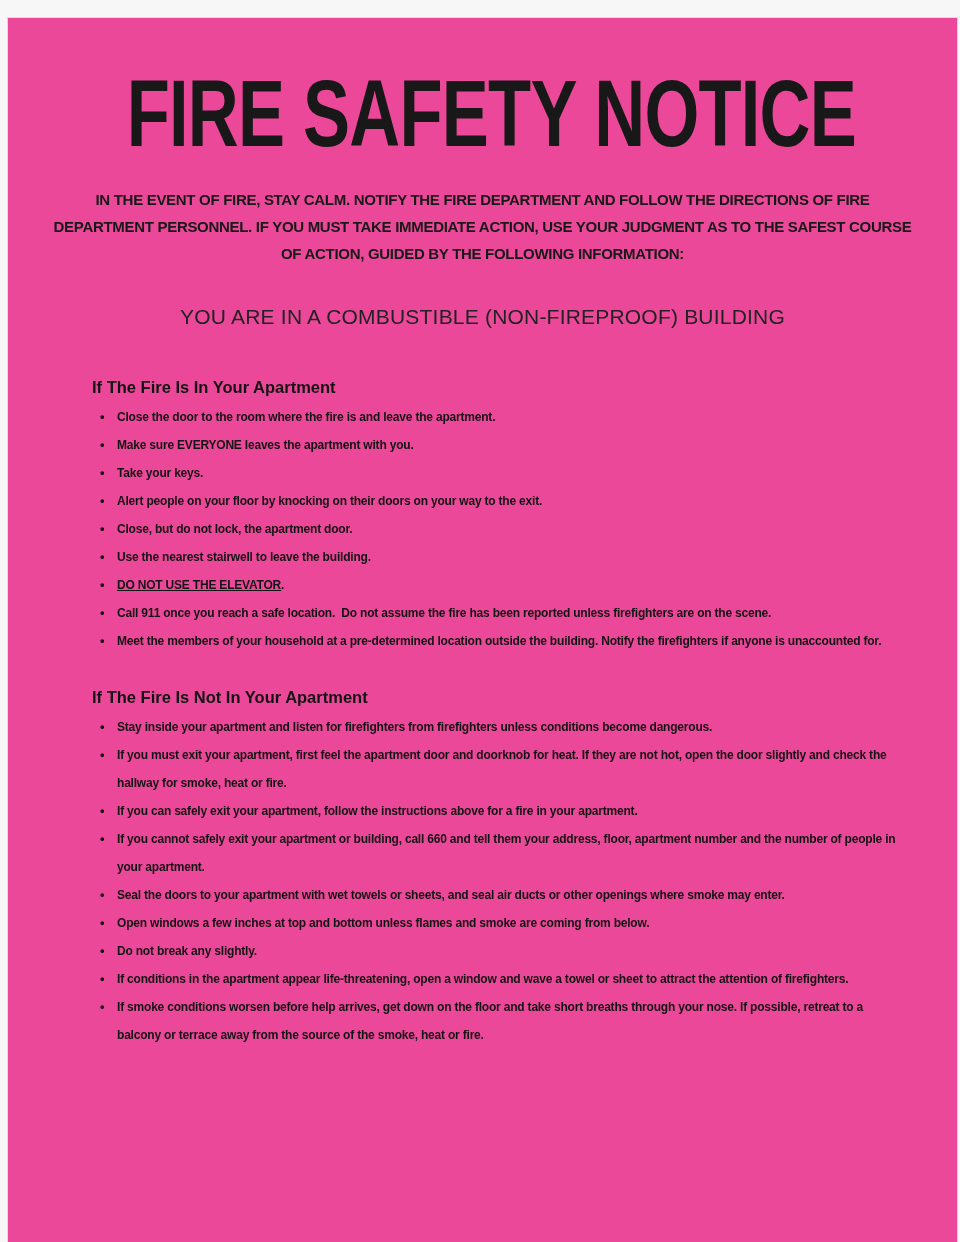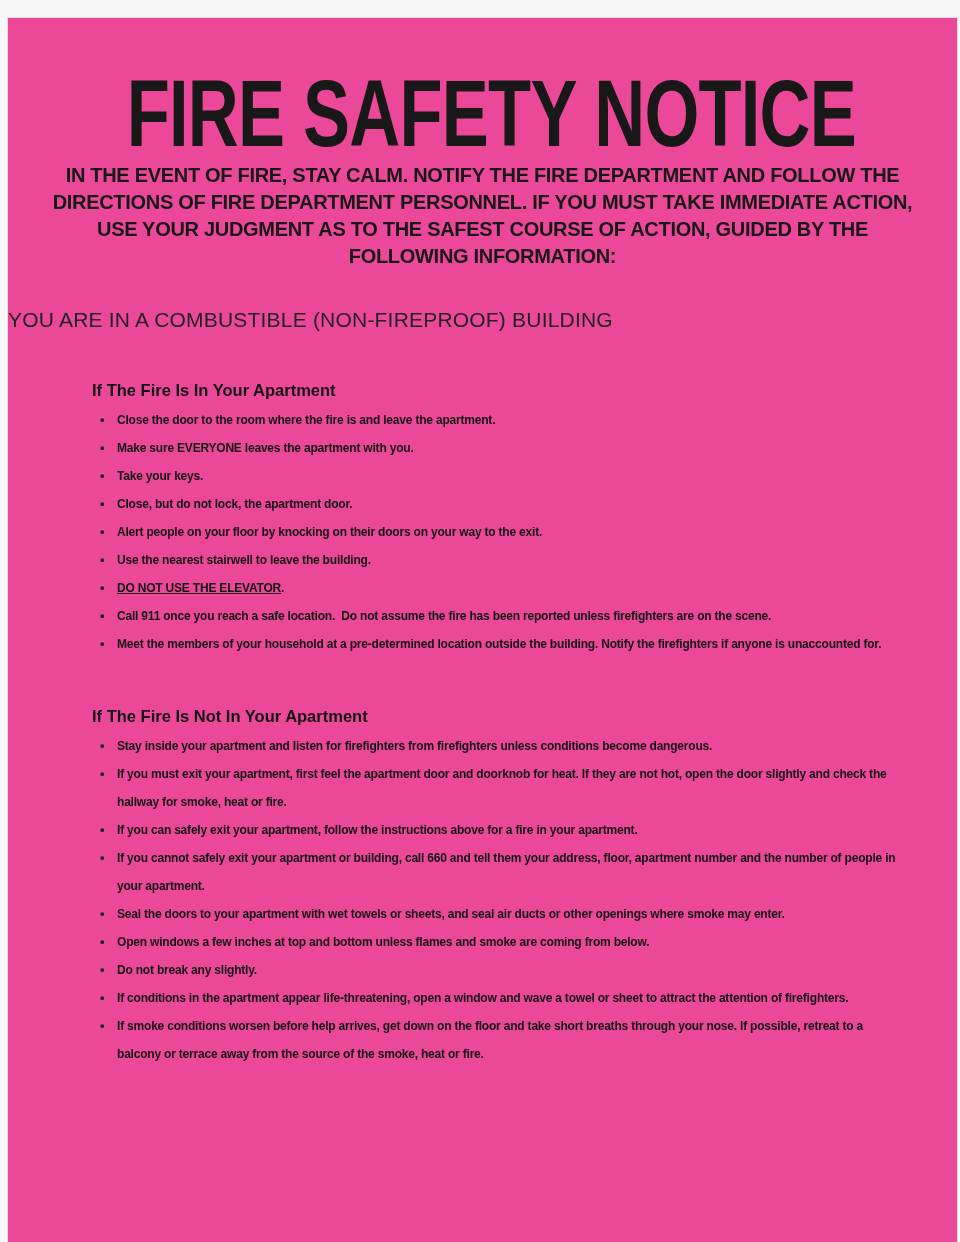--- a/index.html
+++ b/index.html
@@ -32,41 +32,42 @@
     font-size: 94px;
     line-height: 92px;
     font-weight: bold;
     letter-spacing: -1px;
     white-space: nowrap;
     transform: scaleX(0.75);
     transform-origin: 50% 50%;
     color: #181818;
   }
   .intro {
-    margin: 2px auto 0 auto;
+    margin: 26px auto 0 auto;
     max-width: 862px;
     text-align: center;
-    font-size: 20px;
+    font-size: 15px;
     line-height: 27px;
     font-weight: bold;
     letter-spacing: -0.3px;
     color: #181818;
   }
   .building-line {
     margin: 38px auto 0 auto;
+    text-align: center;
     font-size: 21px;
     font-weight: 400;
     letter-spacing: 0.2px;
     color: #222222;
   }
   .sections {
     margin: 44px 48px 0 84px;
   }
   .section + .section {
-    margin-top: 44px;
+    margin-top: 28px;
   }
   .section-heading {
     margin: 0;
     font-size: 16.5px;
     line-height: 28px;
     font-weight: bold;
     color: #141414;
   }
   ul.bullets {
     margin: 2px 0 0 0;
@@ -107,22 +108,22 @@
     <h1 class="doc-title">FIRE SAFETY NOTICE</h1>
     <p class="intro">IN THE EVENT OF FIRE, STAY CALM. NOTIFY THE FIRE DEPARTMENT AND FOLLOW THE DIRECTIONS OF FIRE DEPARTMENT PERSONNEL. IF YOU MUST TAKE IMMEDIATE ACTION, USE YOUR JUDGMENT AS TO THE SAFEST COURSE OF ACTION, GUIDED BY THE FOLLOWING INFORMATION:</p>
     <p class="building-line">YOU ARE IN A COMBUSTIBLE (NON-FIREPROOF) BUILDING</p>
     <div class="sections" id="sections">
   <section class="section">
     <h2 class="section-heading">If The Fire Is In Your Apartment</h2>
     <ul class="bullets">
             <li><span class="bullet-text">Close the door to the room where the fire is and leave the apartment.</span></li>
             <li><span class="bullet-text">Make sure EVERYONE leaves the apartment with you.</span></li>
             <li><span class="bullet-text">Take your keys.</span></li>
+            <li><span class="bullet-text">Alert people on your floor by knocking on their doors on your way to the exit.</span></li>
             <li><span class="bullet-text">Close, but do not lock, the apartment door.</span></li>
-            <li><span class="bullet-text">Alert people on your floor by knocking on their doors on your way to the exit.</span></li>
             <li><span class="bullet-text">Use the nearest stairwell to leave the building.</span></li>
             <li><span class="bullet-text"><span class="u">DO NOT USE THE ELEVATOR</span>.</span></li>
             <li><span class="bullet-text">Call 911 once you reach a safe location.  Do not assume the fire has been reported unless firefighters are on the scene.</span></li>
             <li><span class="bullet-text">Meet the members of your household at a pre-determined location outside the building. Notify the firefighters if anyone is unaccounted for.</span></li>
           </ul>
   </section>
 
   <section class="section">
     <h2 class="section-heading">If The Fire Is Not In Your Apartment</h2>
     <ul class="bullets">

